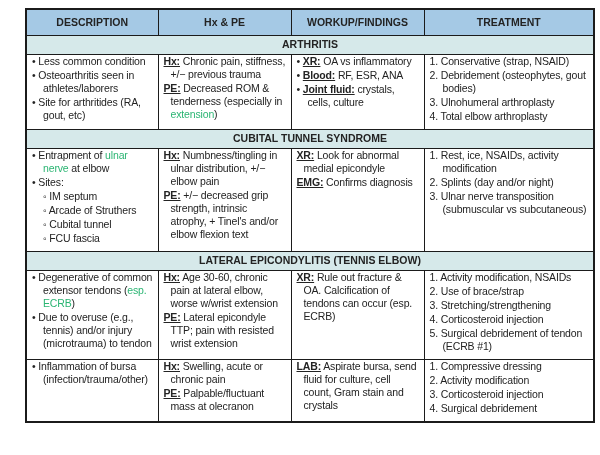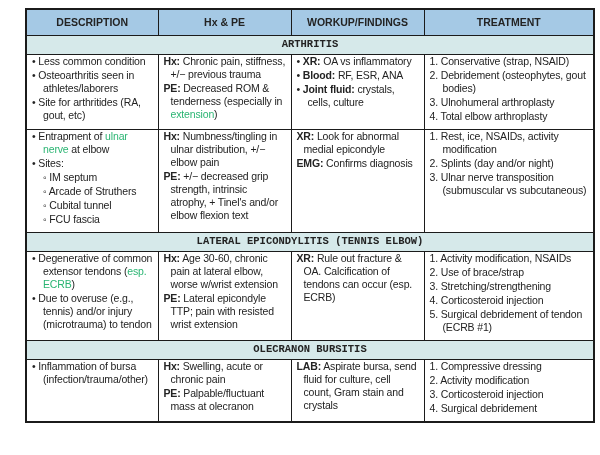--- a/index.html
+++ b/index.html
@@ -36,29 +36,28 @@
     font-size:10.5px;
     padding:6px 7px;
     letter-spacing:0;
   }
   tr.section td{
     background:var(--section-bg);
     text-align:center;
     font-weight:bold;
     padding:2px 0 3px 0;
     letter-spacing:0;
-    font-family:Liberation Mono, monospace;
   }
   .ln{margin:0 0 1px 0;}
   .ln.bullet{padding-left:11px;text-indent:-11px;}
   .ln.sub{padding-left:11px;text-indent:-11px;margin-left:11px;}
   .ln.num{padding-left:13px;text-indent:-13px;}
   .ln.plain{padding-left:7px;text-indent:-7px;}
   .grn{color:var(--green);}
-  b{font-weight:bold;}
+  b{font-weight:bold;text-decoration:underline;}
 </style>
 </head>
 <body>
 
 <table>
   <colgroup>
     <col style="width:132px">
     <col style="width:133px">
     <col style="width:133px">
     <col style="width:170px">
@@ -89,20 +88,23 @@
           <div class="ln bullet"><span>• </span><b>XR:</b><span> OA vs inflammatory</span></div>
           <div class="ln bullet"><span>• </span><b>Blood:</b><span> RF, ESR, ANA</span></div>
           <div class="ln bullet"><span>• </span><b>Joint fluid:</b><span> crystals, cells, culture</span></div>
         </td>
         <td>
           <div class="ln num"><span>1. </span><span>Conservative (strap, NSAID)</span></div>
           <div class="ln num"><span>2. </span><span>Debridement (osteophytes, gout bodies)</span></div>
           <div class="ln num"><span>3. </span><span>Ulnohumeral arthroplasty</span></div>
           <div class="ln num"><span>4. </span><span>Total elbow arthroplasty</span></div>
         </td>
+      </tr>
+      <tr class="section">
+        <td colspan="4">CUBITAL TUNNEL SYNDROME</td>
       </tr>
       <tr>
         <td>
           <div class="ln bullet"><span>• </span><span>Entrapment of </span><span class="grn">ulnar nerve</span><span> at elbow</span></div>
           <div class="ln bullet"><span>• </span><span>Sites:</span></div>
           <div class="ln sub"><span>◦ </span><span>IM septum</span></div>
           <div class="ln sub"><span>◦ </span><span>Arcade of Struthers</span></div>
           <div class="ln sub"><span>◦ </span><span>Cubital tunnel</span></div>
           <div class="ln sub"><span>◦ </span><span>FCU fascia</span></div>
         </td>
@@ -136,23 +138,20 @@
           <div class="ln plain"><b>XR:</b><span> Rule out fracture &amp; OA. Calcification of tendons can occur (esp. ECRB)</span></div>
         </td>
         <td>
           <div class="ln num"><span>1. </span><span>Activity modification, NSAIDs</span></div>
           <div class="ln num"><span>2. </span><span>Use of brace/strap</span></div>
           <div class="ln num"><span>3. </span><span>Stretching/strengthening</span></div>
           <div class="ln num"><span>4. </span><span>Corticosteroid injection</span></div>
           <div class="ln num"><span>5. </span><span>Surgical debridement of tendon (ECRB #1)</span></div>
         </td>
       </tr>
-      <tr class="section">
-        <td colspan="4">OLECRANON BURSITIS</td>
-      </tr>
       <tr>
         <td>
           <div class="ln bullet"><span>• </span><span>Inflammation of bursa (infection/trauma/other)</span></div>
         </td>
         <td>
           <div class="ln plain"><b>Hx:</b><span> Swelling, acute or chronic pain</span></div>
           <div class="ln plain"><b>PE:</b><span> Palpable/fluctuant mass at olecranon</span></div>
         </td>
         <td>
           <div class="ln plain"><b>LAB:</b><span> Aspirate bursa, send fluid for culture, cell count, Gram stain and crystals</span></div>

